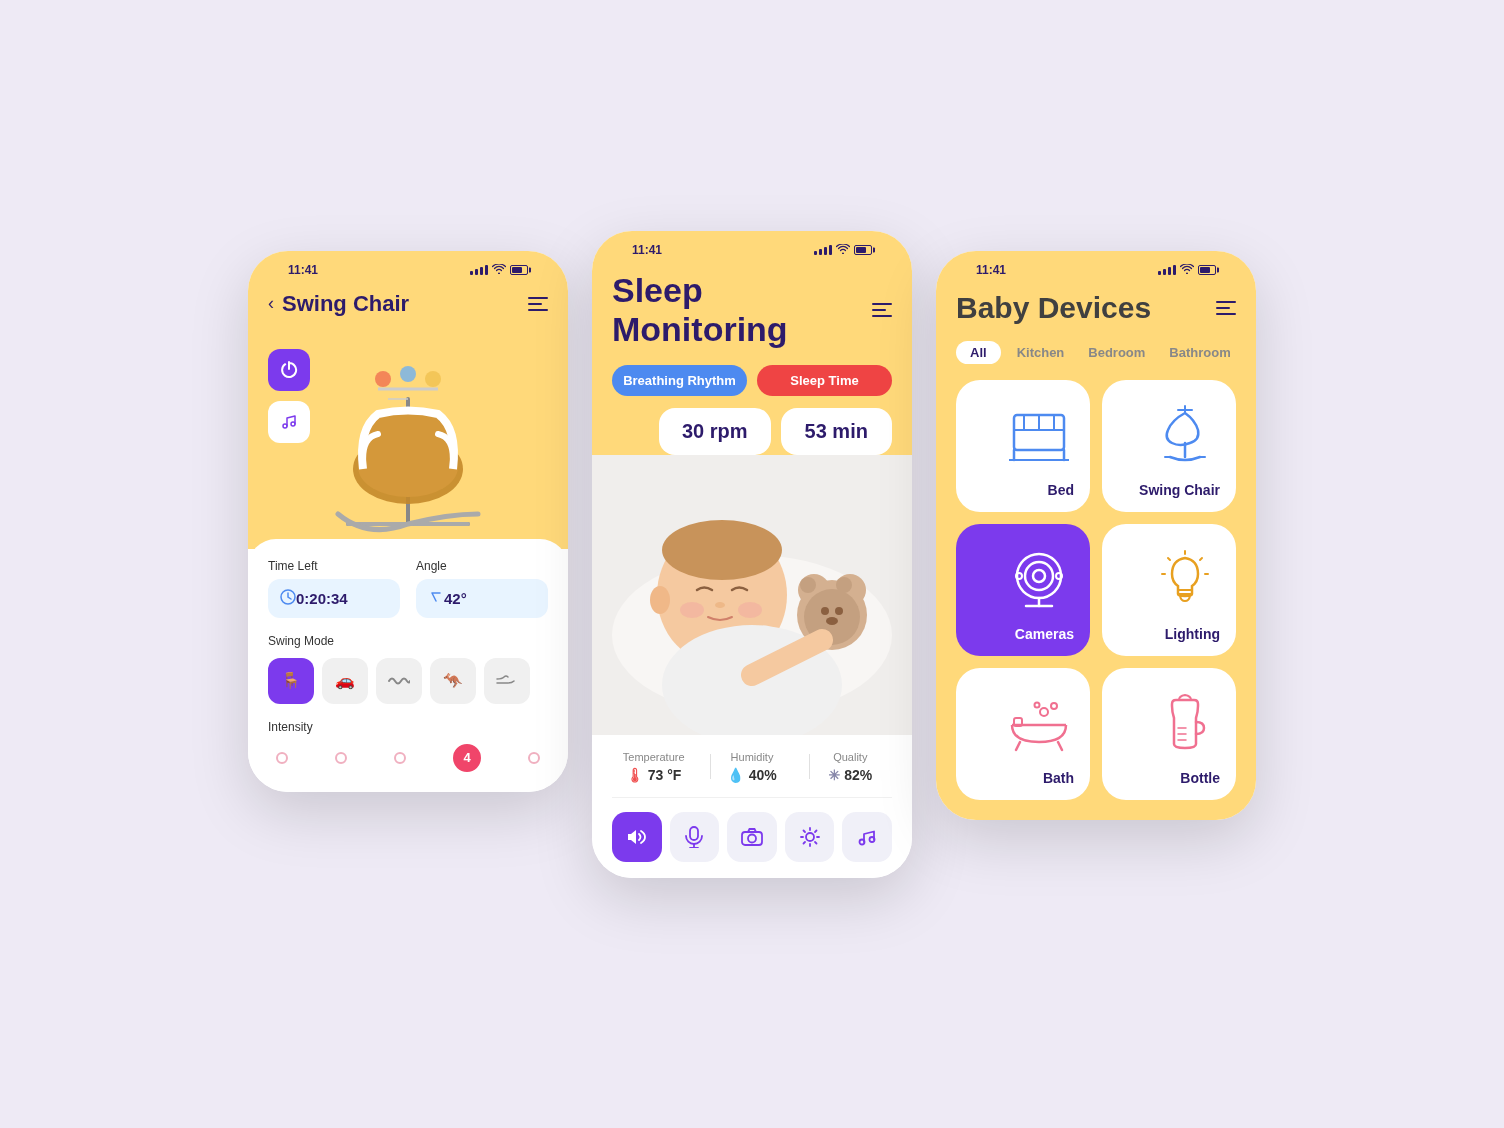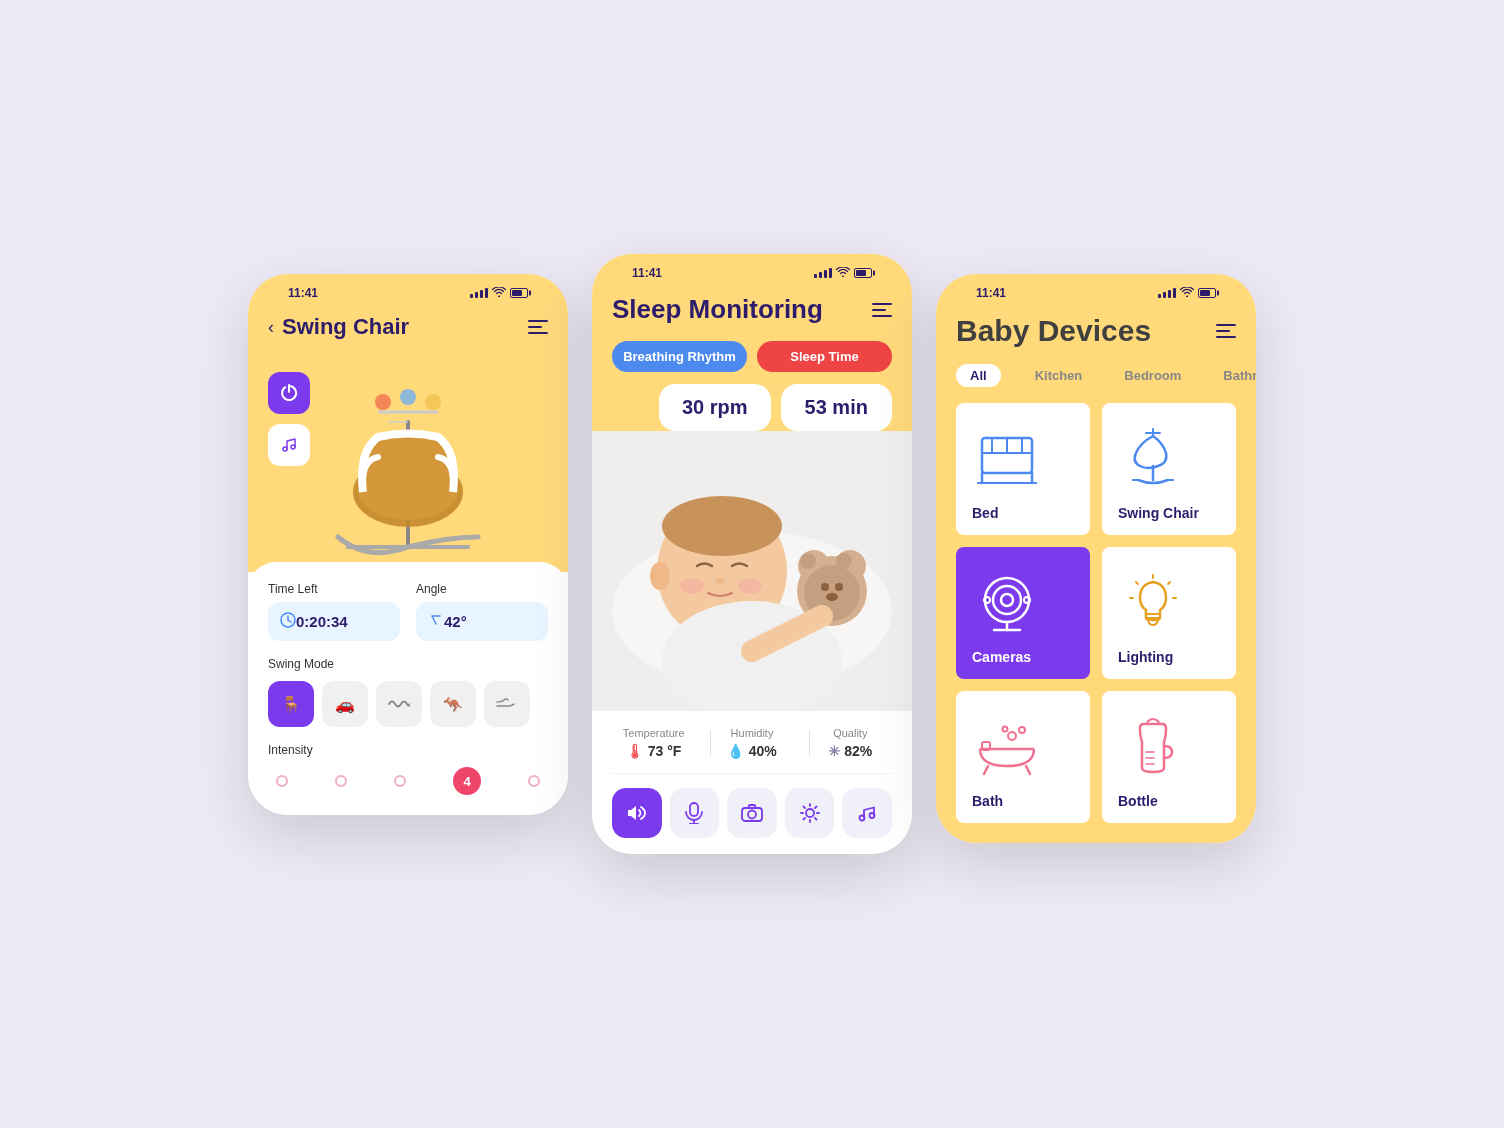--- a/index.html
+++ b/index.html
@@ -239,21 +239,21 @@
       background: #ffd97a;
       padding: 0 20px 0;
     }
     .phone-2 .header {
       display: flex;
       align-items: center;
       justify-content: space-between;
       padding: 8px 0 16px;
     }
     .phone-2 .title {
-      font-size: 26px;
+      font-size: 34px;
       font-weight: 800;
       color: #2d1b6b;
     }
     .tabs-row {
       display: flex;
       gap: 10px;
       margin-bottom: 12px;
     }
     .tab-btn {
       flex: 1;
@@ -370,21 +370,21 @@
       justify-content: space-between;
       padding: 8px 0 16px;
     }
     .phone-3 .title {
       font-size: 30px;
       font-weight: 800;
       color: #404040;
     }
     .filter-row {
       display: flex;
-      gap: 26px;
+      gap: 8px;
       margin-bottom: 16px;
       align-items: center;
     }
     .filter-btn {
       font-size: 13px;
       font-weight: 600;
       cursor: pointer;
       padding: 4px 8px;
       border-radius: 20px;
     }
@@ -397,25 +397,25 @@
     .filter-btn.inactive { color: #888; }
 
     .devices-grid {
       display: grid;
       grid-template-columns: 1fr 1fr;
       gap: 12px;
       padding-bottom: 20px;
     }
     .device-card {
       background: #fff;
-      border-radius: 8px;
+      border-radius: 24px;
       padding: 20px 16px 14px;
       display: flex;
       flex-direction: column;
-      align-items: flex-start;
+      align-items: flex-end;
       gap: 12px;
       cursor: pointer;
     }
     .device-card.active-purple {
       background: #7c3aed;
     }
     .device-card.active-purple .device-name {
       color: #fff;
     }
     .device-icon-area {

